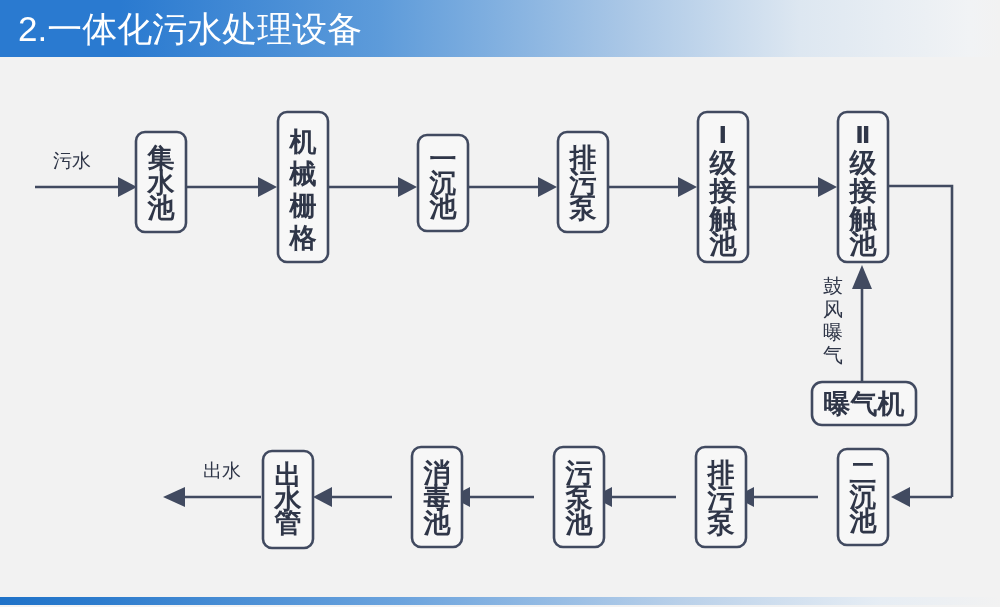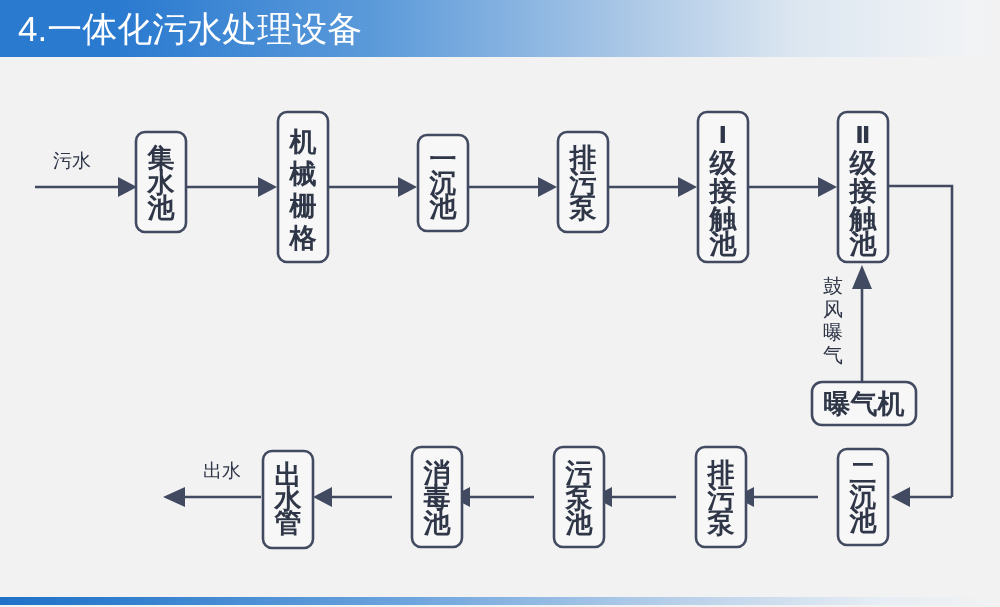--- a/index.html
+++ b/index.html
@@ -114,21 +114,21 @@
   .edge-label.vertical {
     font-size: 20px;
   }
 </style>
 </head>
 <body>
 
 <div id="root">
 
   <div class="header-bar">
-    <div class="header-title">4.一体化污水处理设备</div>
+    <div class="header-title">2.一体化污水处理设备</div>
   </div>
 
   <div class="diagram">
     <svg class="flow" viewBox="0 0 1000 540" xmlns="http://www.w3.org/2000/svg">
 
       <g>
         <line class="edge-line" x1="35" y1="130" x2="118" y2="130"></line>
         <polygon class="edge-arrow" points="118,120 137,130 118,140"></polygon>
       </g>
       <text class="edge-label" x="72" y="103">污水</text>

